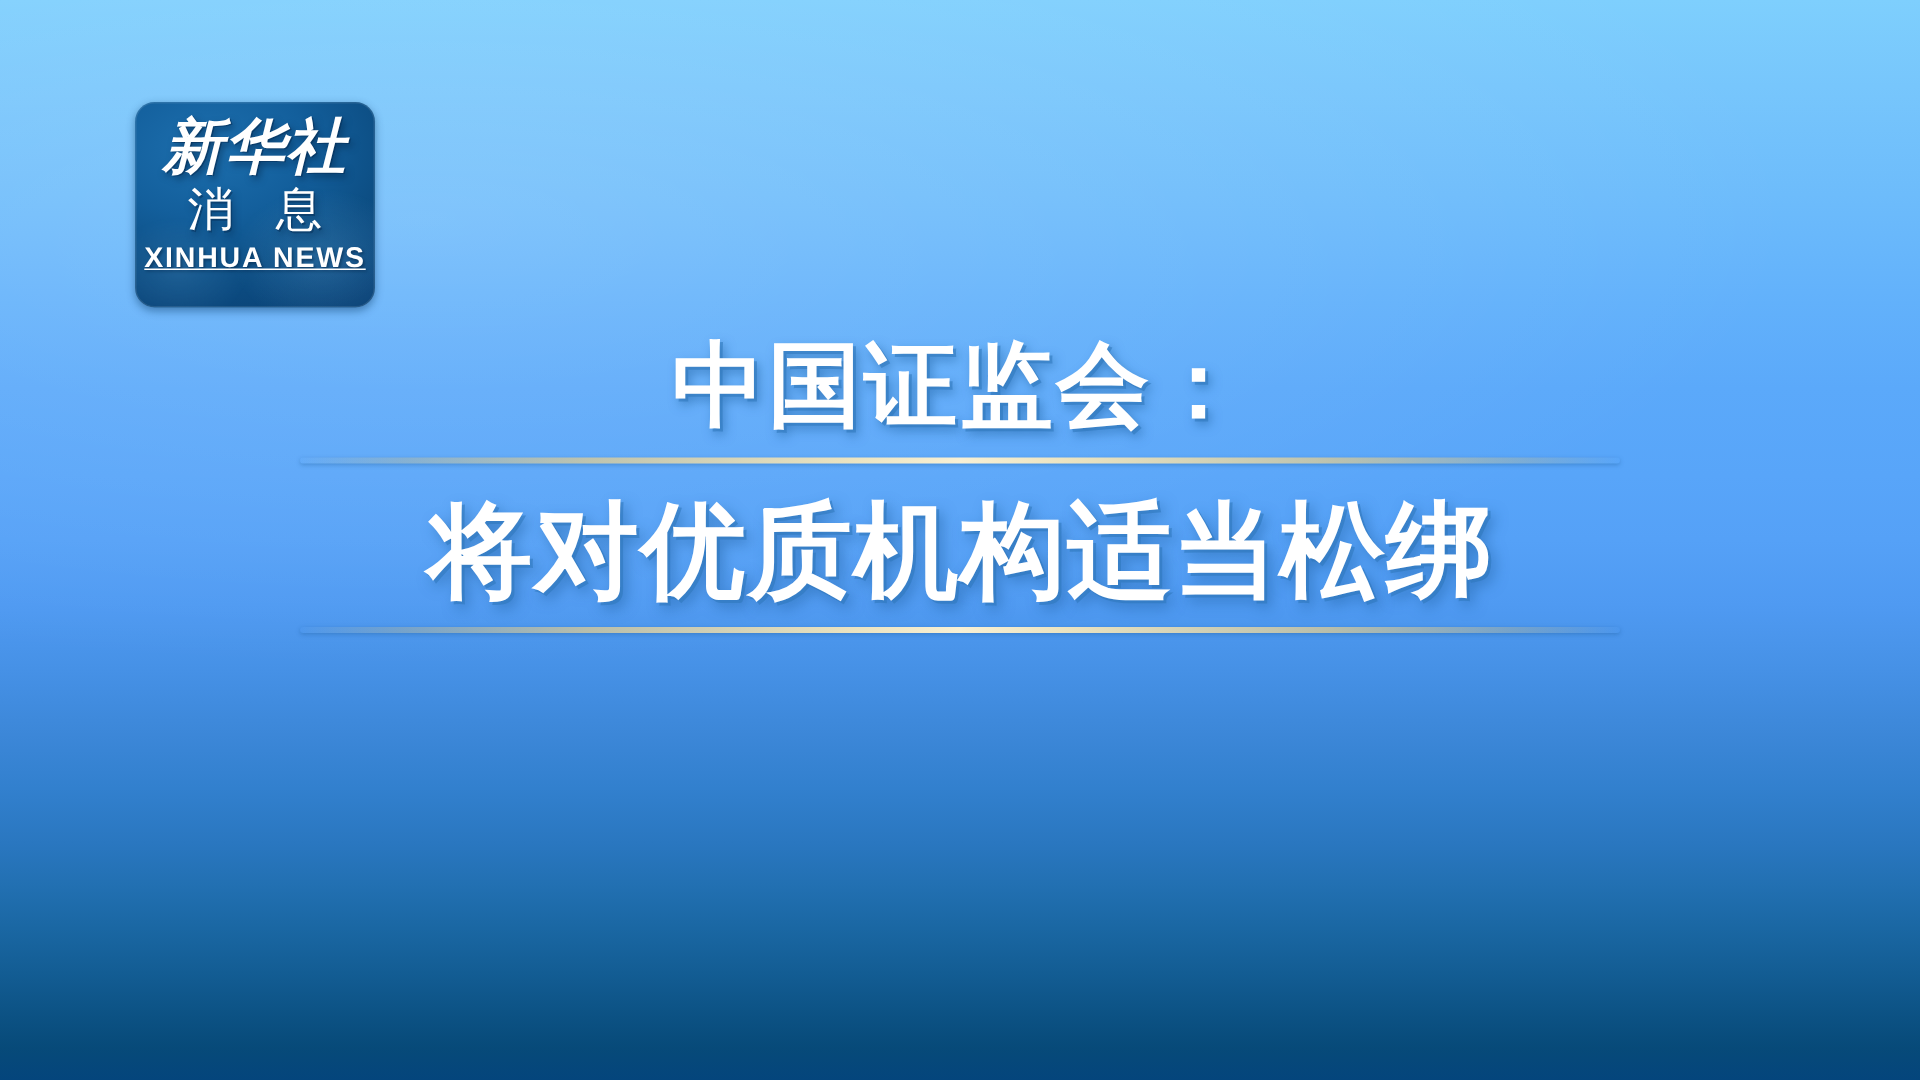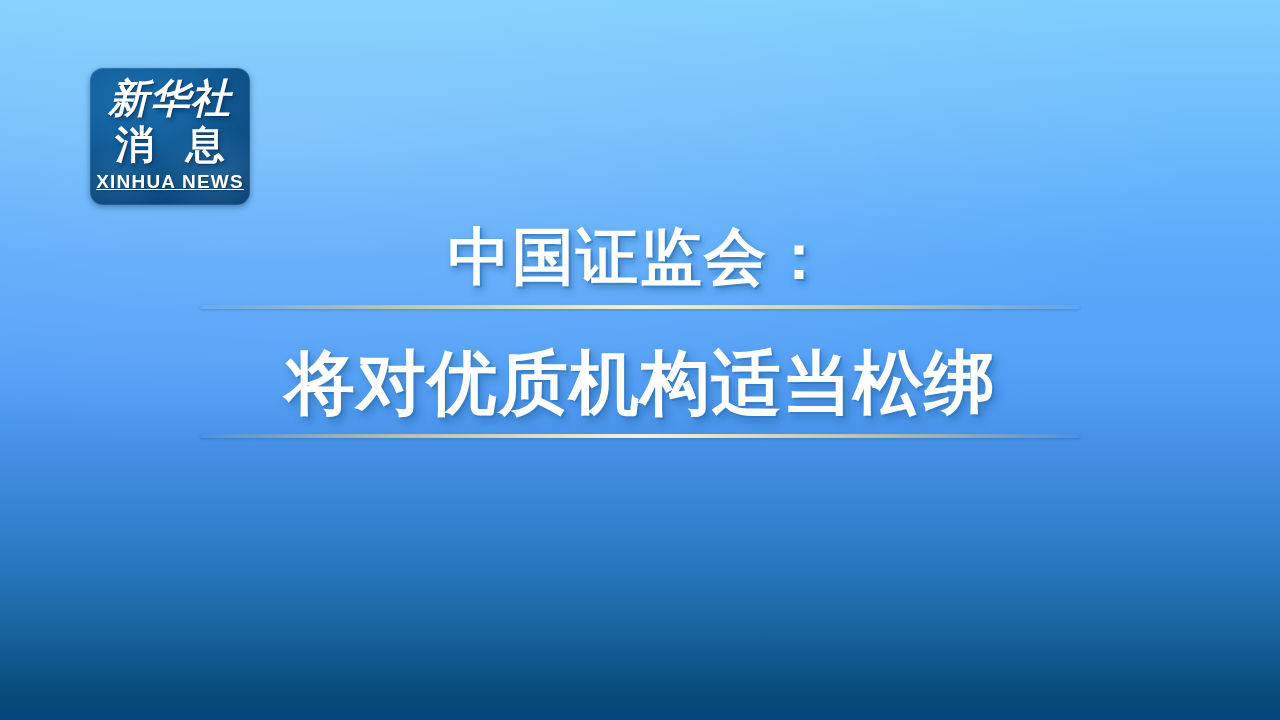--- a/index.html
+++ b/index.html
@@ -82,22 +82,22 @@
     font-style:italic;
     text-shadow:
       1px 1px 0 rgba(6,45,85,0.55),
       2px 3px 5px rgba(4,38,72,0.55);
     white-space:nowrap;
   }
   .logo-cn-bot {
     position:relative; z-index:2;
     margin-top:2px;
     font-family:"DejaVu Serif","Liberation Serif",serif;
-    font-weight:700;
-    font-size:39px;
+    font-weight:400;
+    font-size:31px;
     line-height:1.1;
     color:#ffffff;
     letter-spacing:9px;
     text-indent:9px;
     text-shadow:
       1px 1px 0 rgba(6,45,85,0.5),
       2px 3px 5px rgba(4,38,72,0.5);
     white-space:nowrap;
   }
   .logo-en {
@@ -156,21 +156,21 @@
     font-weight:700;
     font-size:70px;
     line-height:1.16;
     color:#ffffff;
     letter-spacing:1px;
     white-space:nowrap;
     text-shadow:
       2px 2px 0 rgba(46,118,186,0.55),
       4px 5px 9px rgba(28,92,156,0.5);
   }
-  .hl-body.line1 { margin-top:28px; }
+  .hl-body.line1 { margin-top:12px; }
   .hl-body.line2 { margin-top:2px; }
 </style>
 </head>
 <body>
 
 <div id="stage">
 
   <div id="bg-sheen"></div>
 
   <div id="logo-badge">

